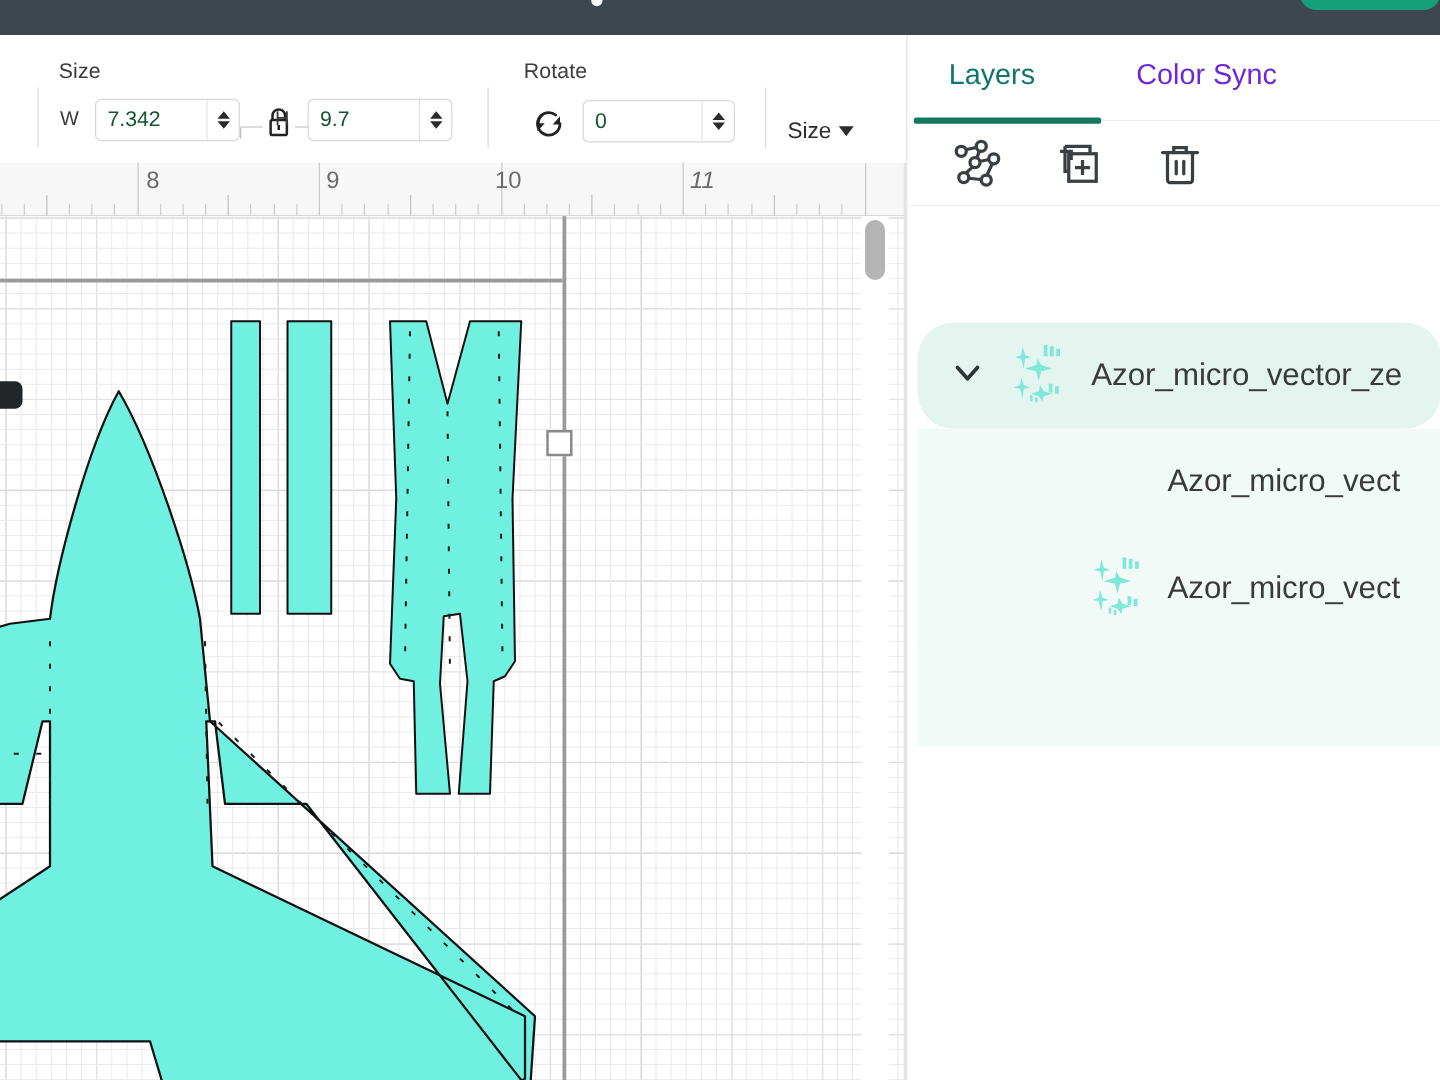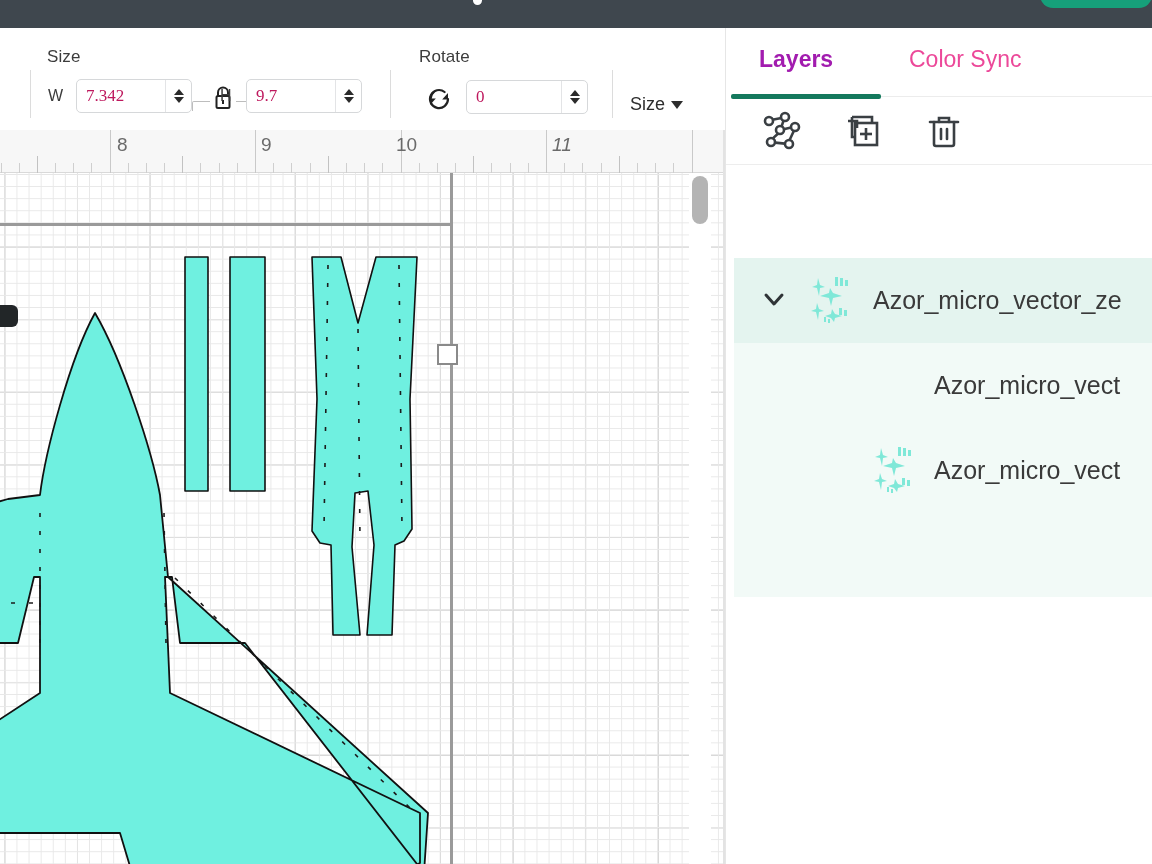--- a/index.html
+++ b/index.html
@@ -39,22 +39,22 @@
     position:absolute; font-size:16px; color:#3c3c3c;
   }
 
   .numfield {
     position:absolute; height:34px;
     border:1px solid #d6d8da; border-radius:5px; background:#ffffff;
     display:flex; align-items:stretch;
   }
   .numfield input {
     border:0; outline:0; background:transparent; flex:1;
-    font-family:Liberation Serif, serif;
-    font-size:17px; color:#be185d; padding-left:9px; min-width:0;
+    font-family:Liberation Sans, sans-serif;
+    font-size:17px; color:#14532d; padding-left:9px; min-width:0;
   }
   .spinner {
     width:26px; border-left:1px solid #e3e4e6;
     display:flex; flex-direction:column; align-items:center;
     justify-content:center; gap:2px; cursor:pointer;
   }
   .spin-up, .spin-dn {
     width:0; height:0; border-left:5px solid transparent;
     border-right:5px solid transparent;
   }
@@ -143,39 +143,39 @@
 
   
   .rpanel {
     position:absolute; left:725px; top:28px; width:427px; height:836px;
     background:#ffffff; border-left:1px solid #e6e6e6;
   }
   .tabs { position:absolute; left:0; top:0; width:427px; height:68px; }
   .tab {
     position:absolute; top:18px; font-size:23px; cursor:pointer;
   }
-  .tab.active { color:#a21caf; font-weight:bold; left:33px; }
-  .tab.idle   { color:#ec4899; left:183px; }
+  .tab.active { color:#0f766e; font-weight:normal; left:33px; }
+  .tab.idle   { color:#6d28d9; left:183px; }
   .tab-underline {
     position:absolute; left:5px; top:66px; width:150px; height:5px;
     background:#14795d; border-radius:2px;
   }
   .tabs-divider {
     position:absolute; left:155px; top:68px; width:272px; height:1px; background:#ececec;
   }
   .layer-tools {
     position:absolute; left:0; top:71px; width:427px; height:66px;
     border-bottom:1px solid #ededed;
   }
   .ltool { position:absolute; top:9px; cursor:pointer; }
 
   .layer-row {
     position:absolute; left:8px; width:419px; display:flex; align-items:center;
   }
-  .layer-row.parent { top:230px; height:85px; background:#e4f4ef; }
+  .layer-row.parent { top:230px; height:85px; background:#e4f4ef;border-radius:29px; }
   .layer-row.childA { top:315px; height:85px; background:#f2faf7; }
   .layer-row.childB { top:400px; height:85px; background:#f2faf7; }
   .layer-row.childfill {
     top:315px; height:254px; background:#f2faf7; display:block;
   }
   .chevron { position:absolute; left:27px; cursor:pointer; }
   .layer-thumb { position:absolute; }
   .layer-name {
     position:absolute; font-size:25px; color:#3a3a3a; white-space:nowrap;
   }

